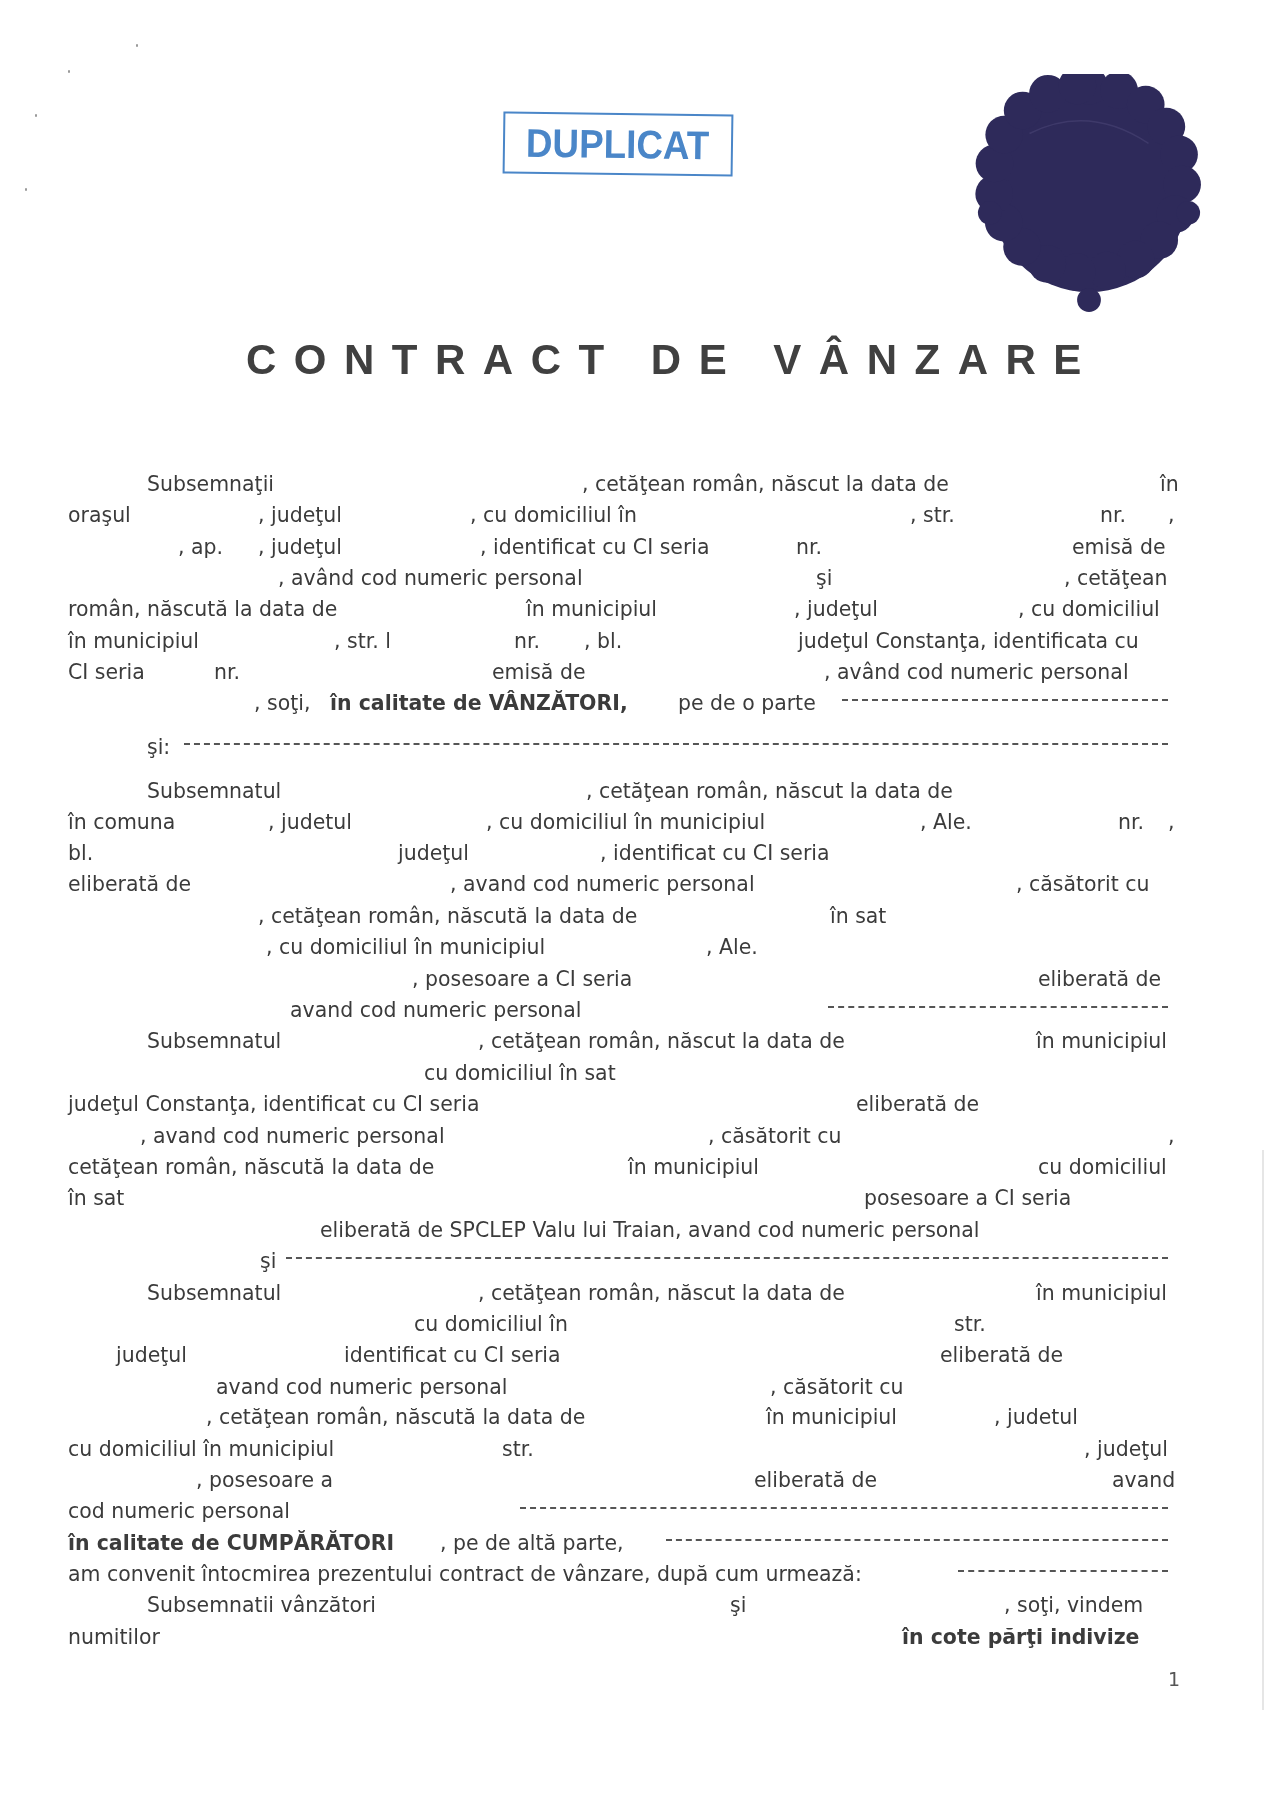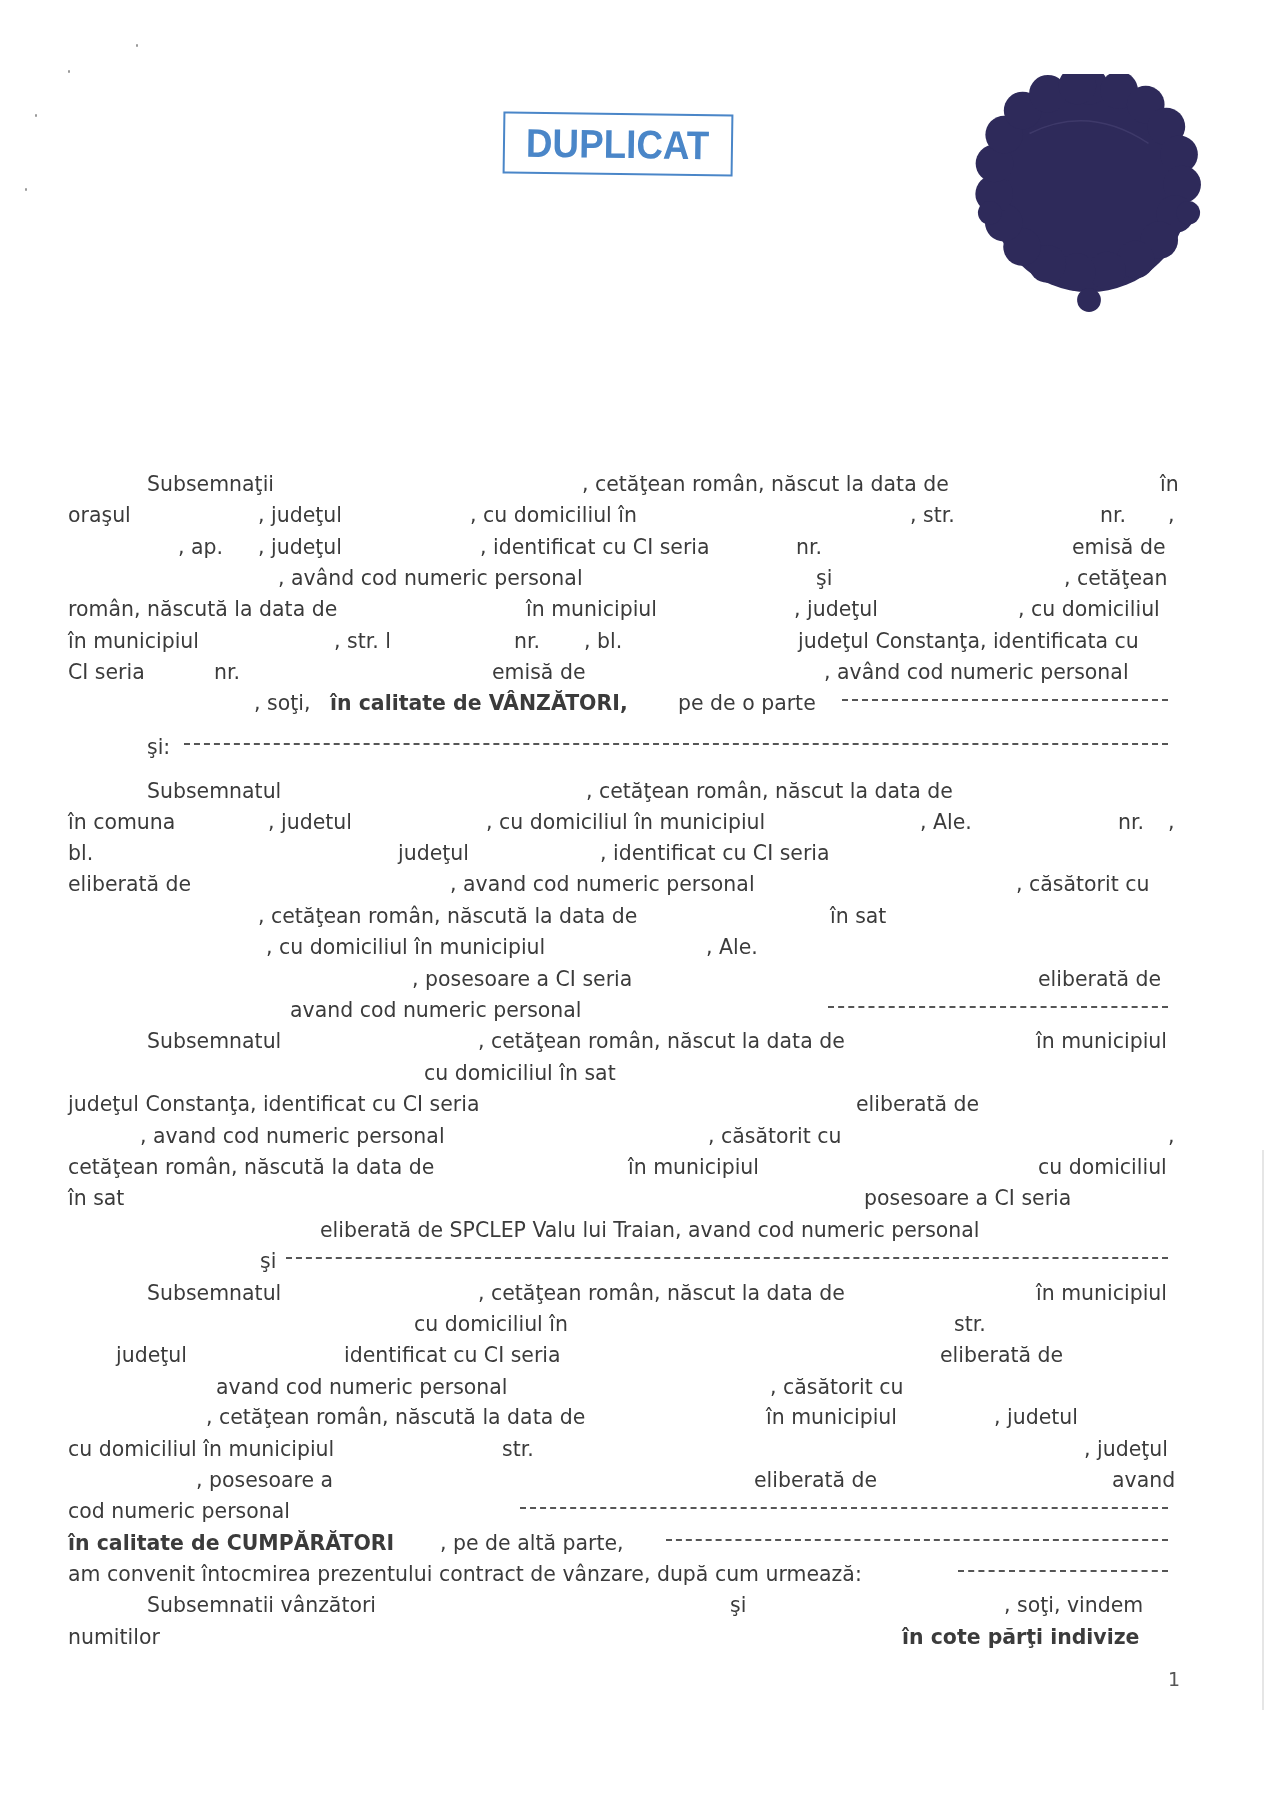--- a/index.html
+++ b/index.html
@@ -59,20 +59,21 @@
         <circle cx="53.1" cy="36.8" r="19"></circle>
       <circle cx="78.6" cy="19.9" r="19"></circle>
         <circle cx="108.3" cy="11.8" r="19"></circle>
       <circle cx="120" cy="228" r="12"></circle>
         <circle cx="20" cy="140" r="12"></circle>
         <circle cx="220" cy="140" r="12"></circle>
     </g>
     <path d="M60 60 Q120 30 180 70" stroke="#4a4575" stroke-width="1.5" fill="none" opacity="0.6"></path>
   </svg>
 
+  <div class="title">CONTRACT DE VÂNZARE</div>
 
   <div id="body-lines">
       <div class="t" style="left: 147px; top: 471px;">Subsemnaţii</div>
       <div class="t" style="left: 582px; top: 471px;">, cetăţean român, născut la data de</div>
       <div class="t" style="left: 1160px; top: 471px;">în</div>
       <div class="t" style="left: 68px; top: 502px;">oraşul</div>
       <div class="t" style="left: 258px; top: 502px;">, judeţul</div>
       <div class="t" style="left: 470px; top: 502px;">, cu domiciliul în</div>
       <div class="t" style="left: 910px; top: 502px;">, str.</div>
       <div class="t" style="left: 1100px; top: 502px;">nr.</div>

